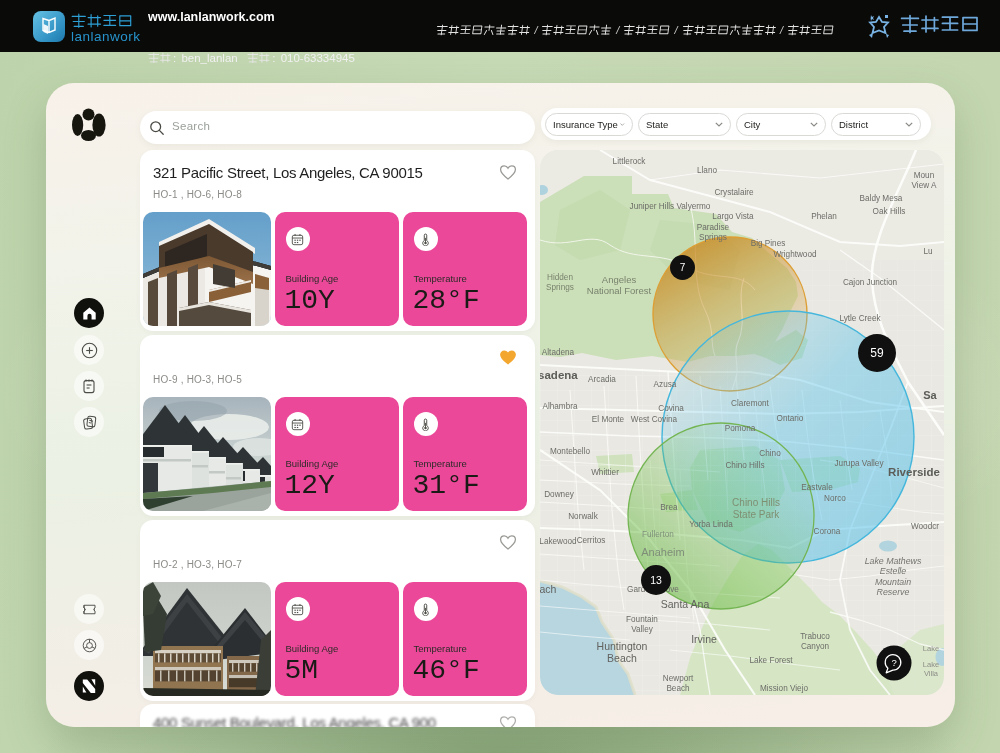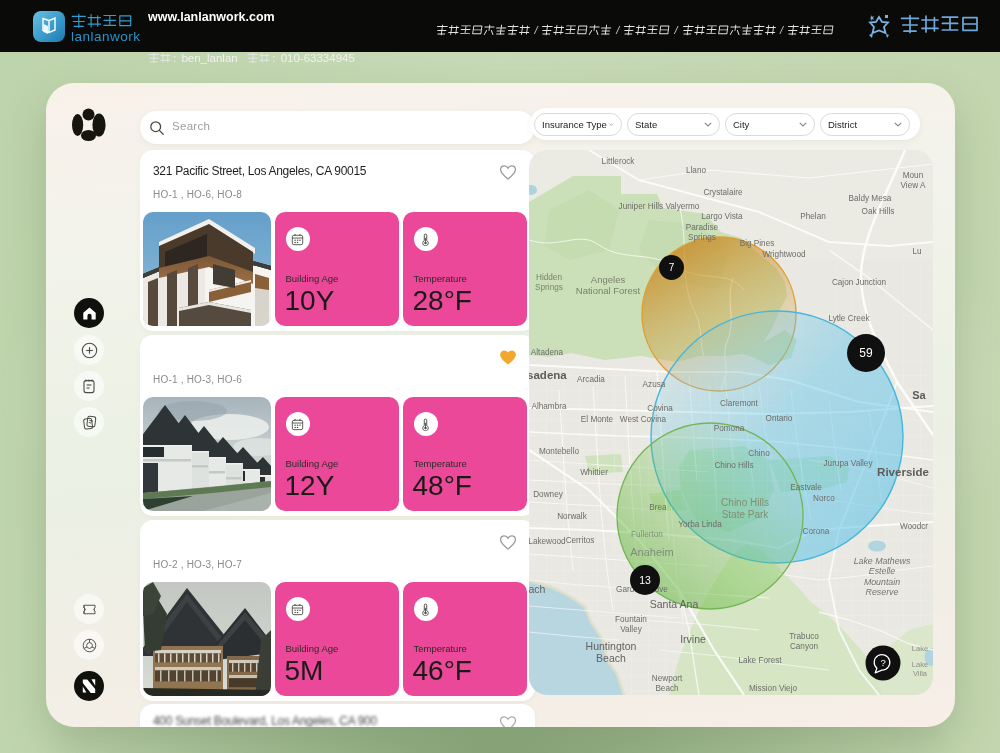--- a/index.html
+++ b/index.html
@@ -25,30 +25,30 @@
 .sb { position:absolute; }
 .sbc { position:absolute; width:30px; height:30px; border-radius:50%; left:28px; display:flex; align-items:center; justify-content:center; }
 .sbl { background:rgba(255,255,255,0.55); }
 .sbk { background:#10100c; }
 .search { position:absolute; left:94px; top:28px; width:395px; height:33px; border-radius:17px; background:#fff;
 box-shadow:0 2px 6px rgba(100,120,90,0.08); }
 .search svg { position:absolute; left:9px; top:9px; }
 .search span { position:absolute; left:32px; top:9px; font-size:11.5px; color:#9aa09a; letter-spacing:0.3px; }
 .listcol { position:absolute; left:94px; top:0; width:395px; height:644px; }
 .pcard { position:absolute; left:0; width:395px; height:181px; border-radius:13px; background:#fff; box-shadow:0 2px 5px rgba(100,120,90,0.05);}
-.ptitle { position:absolute; left:13px; top:13.5px; font-size:12px; color:#1f1f1f; letter-spacing:-0.3px; }
+.ptitle { position:absolute; left:13px; top:13.5px; font-size:15px; color:#1f1f1f; letter-spacing:-0.3px; }
 .pheart { position:absolute; right:18px; top:14px; }
 .ptags { position:absolute; left:13px; top:39px; font-size:10px; color:#8b8b87; letter-spacing:0.2px; }
 .prow { position:absolute; left:3px; top:62px; width:389px; height:114px; }
 .pimg { position:absolute; left:0; top:0; width:128px; height:114px; border-radius:10px; overflow:hidden; }
 .ptile { position:absolute; top:0; width:124px; height:114px; border-radius:10px; background:#ec4899; }
 .ticirc { position:absolute; left:11px; top:15px; width:24px; height:24px; border-radius:50%; background:#fff; display:flex; align-items:center; justify-content:center; }
 .tlabel { position:absolute; left:11px; top:60.5px; font-size:9.5px; color:#2b2b28; }
-.tval { position:absolute; left:10px; top:73px; font-size:28px; color:#1a1a17; letter-spacing:0px; }
-.mapcol { position:absolute; left:483px; top:0; width:415px; height:644px; }
+.tval { position:absolute; left:10px; top:73px; font-size:28px; color:#1a1a17; letter-spacing:0px;font-family:Liberation Mono, monospace; }
+.mapcol { position:absolute; left:494px; top:0; width:415px; height:644px; }
 .filters { position:absolute; left:1px; top:25px; width:390px; height:32px; border-radius:16px; background:#fff;
 box-shadow:0 2px 6px rgba(100,120,90,0.08); display:flex; align-items:center; padding:0 4px; gap:5px; }
 .fbtn { height:23px; border:1px solid #d9d9d6; border-radius:12px; display:flex; align-items:center;
 font-size:9.5px; color:#1c1c1a; padding:0 7px; justify-content:space-between; white-space:nowrap; }
 .map { position:absolute; left:0px; top:67px; width:404px; height:545px; border-radius:18px; overflow:hidden; }
 </style></head><body>
 <div class="hdr">
 <div class="hlogo">
       <svg width="20" height="20" viewBox="0 0 20 20">
         <g fill="none" stroke="#fff" stroke-width="1.4">
@@ -291,21 +291,21 @@
             </div>
             <div class="tlabel">Temperature</div>
             <div class="tval">28°F</div>
           </div>
 </div>
       </div>
     <div class="pcard" style="top:252px">
 <div class="pheart"><svg width="18" height="17" viewBox="0 0 24 22">
             <path d="M12 20.3 C5.2 15.2 1.5 11.4 1.5 7.1 C1.5 3.9 4 1.5 7 1.5 C9 1.5 10.9 2.6 12 4.3 C13.1 2.6 15 1.5 17 1.5 C20 1.5 22.5 3.9 22.5 7.1 C22.5 11.4 18.8 15.2 12 20.3 Z" fill="#f3a72e"></path>
           </svg></div>
-<div class="ptags">HO-1 , HO-3, HO-6</div>
+<div class="ptags">HO-9 , HO-3, HO-5</div>
 <div class="prow">
 <div class="pimg">
             <svg width="128" height="114" viewBox="0 0 128 114" style="display:block">
               <defs>
                 <linearGradient id="sky2" x1="0" y1="0" x2="0" y2="1">
                   <stop offset="0" stop-color="#a7b4bc"></stop>
                   <stop offset="0.55" stop-color="#ccd4d2"></stop>
                   <stop offset="1" stop-color="#dee3df"></stop>
                 </linearGradient>
               </defs>
@@ -380,21 +380,21 @@
             <div class="ticirc">
               <svg width="13" height="13" viewBox="0 0 16 16">
                 <g fill="none" stroke="#4a4a45" stroke-width="1.2">
                   <path d="M6.5 9.4 V2.8 a1.5 1.5 0 0 1 3 0 V9.4 a3.4 3.4 0 1 1 -3 0 Z"></path>
                 </g>
                 <circle cx="8" cy="12.2" r="1.5" fill="#4a4a45"></circle>
                 <line x1="8" y1="11.5" x2="8" y2="6" stroke="#4a4a45" stroke-width="1.1"></line>
               </svg>
             </div>
             <div class="tlabel">Temperature</div>
-            <div class="tval">48°F</div>
+            <div class="tval">31°F</div>
           </div>
 </div>
       </div>
     <div class="pcard" style="top:437px">
 <div class="pheart"><svg width="18" height="17" viewBox="0 0 24 22">
             <path d="M12 19.6 C5.6 14.8 2.1 11.1 2.1 7.1 C2.1 4.2 4.3 2.1 7 2.1 C8.9 2.1 10.9 3.3 12 5.2 C13.1 3.3 15.1 2.1 17 2.1 C19.7 2.1 21.9 4.2 21.9 7.1 C21.9 11.1 18.4 14.8 12 19.6 Z" fill="none" stroke="#9a9a96" stroke-width="1.7"></path>
           </svg></div>
 <div class="ptags">HO-2 , HO-3, HO-7</div>
 <div class="prow">
 <div class="pimg">

